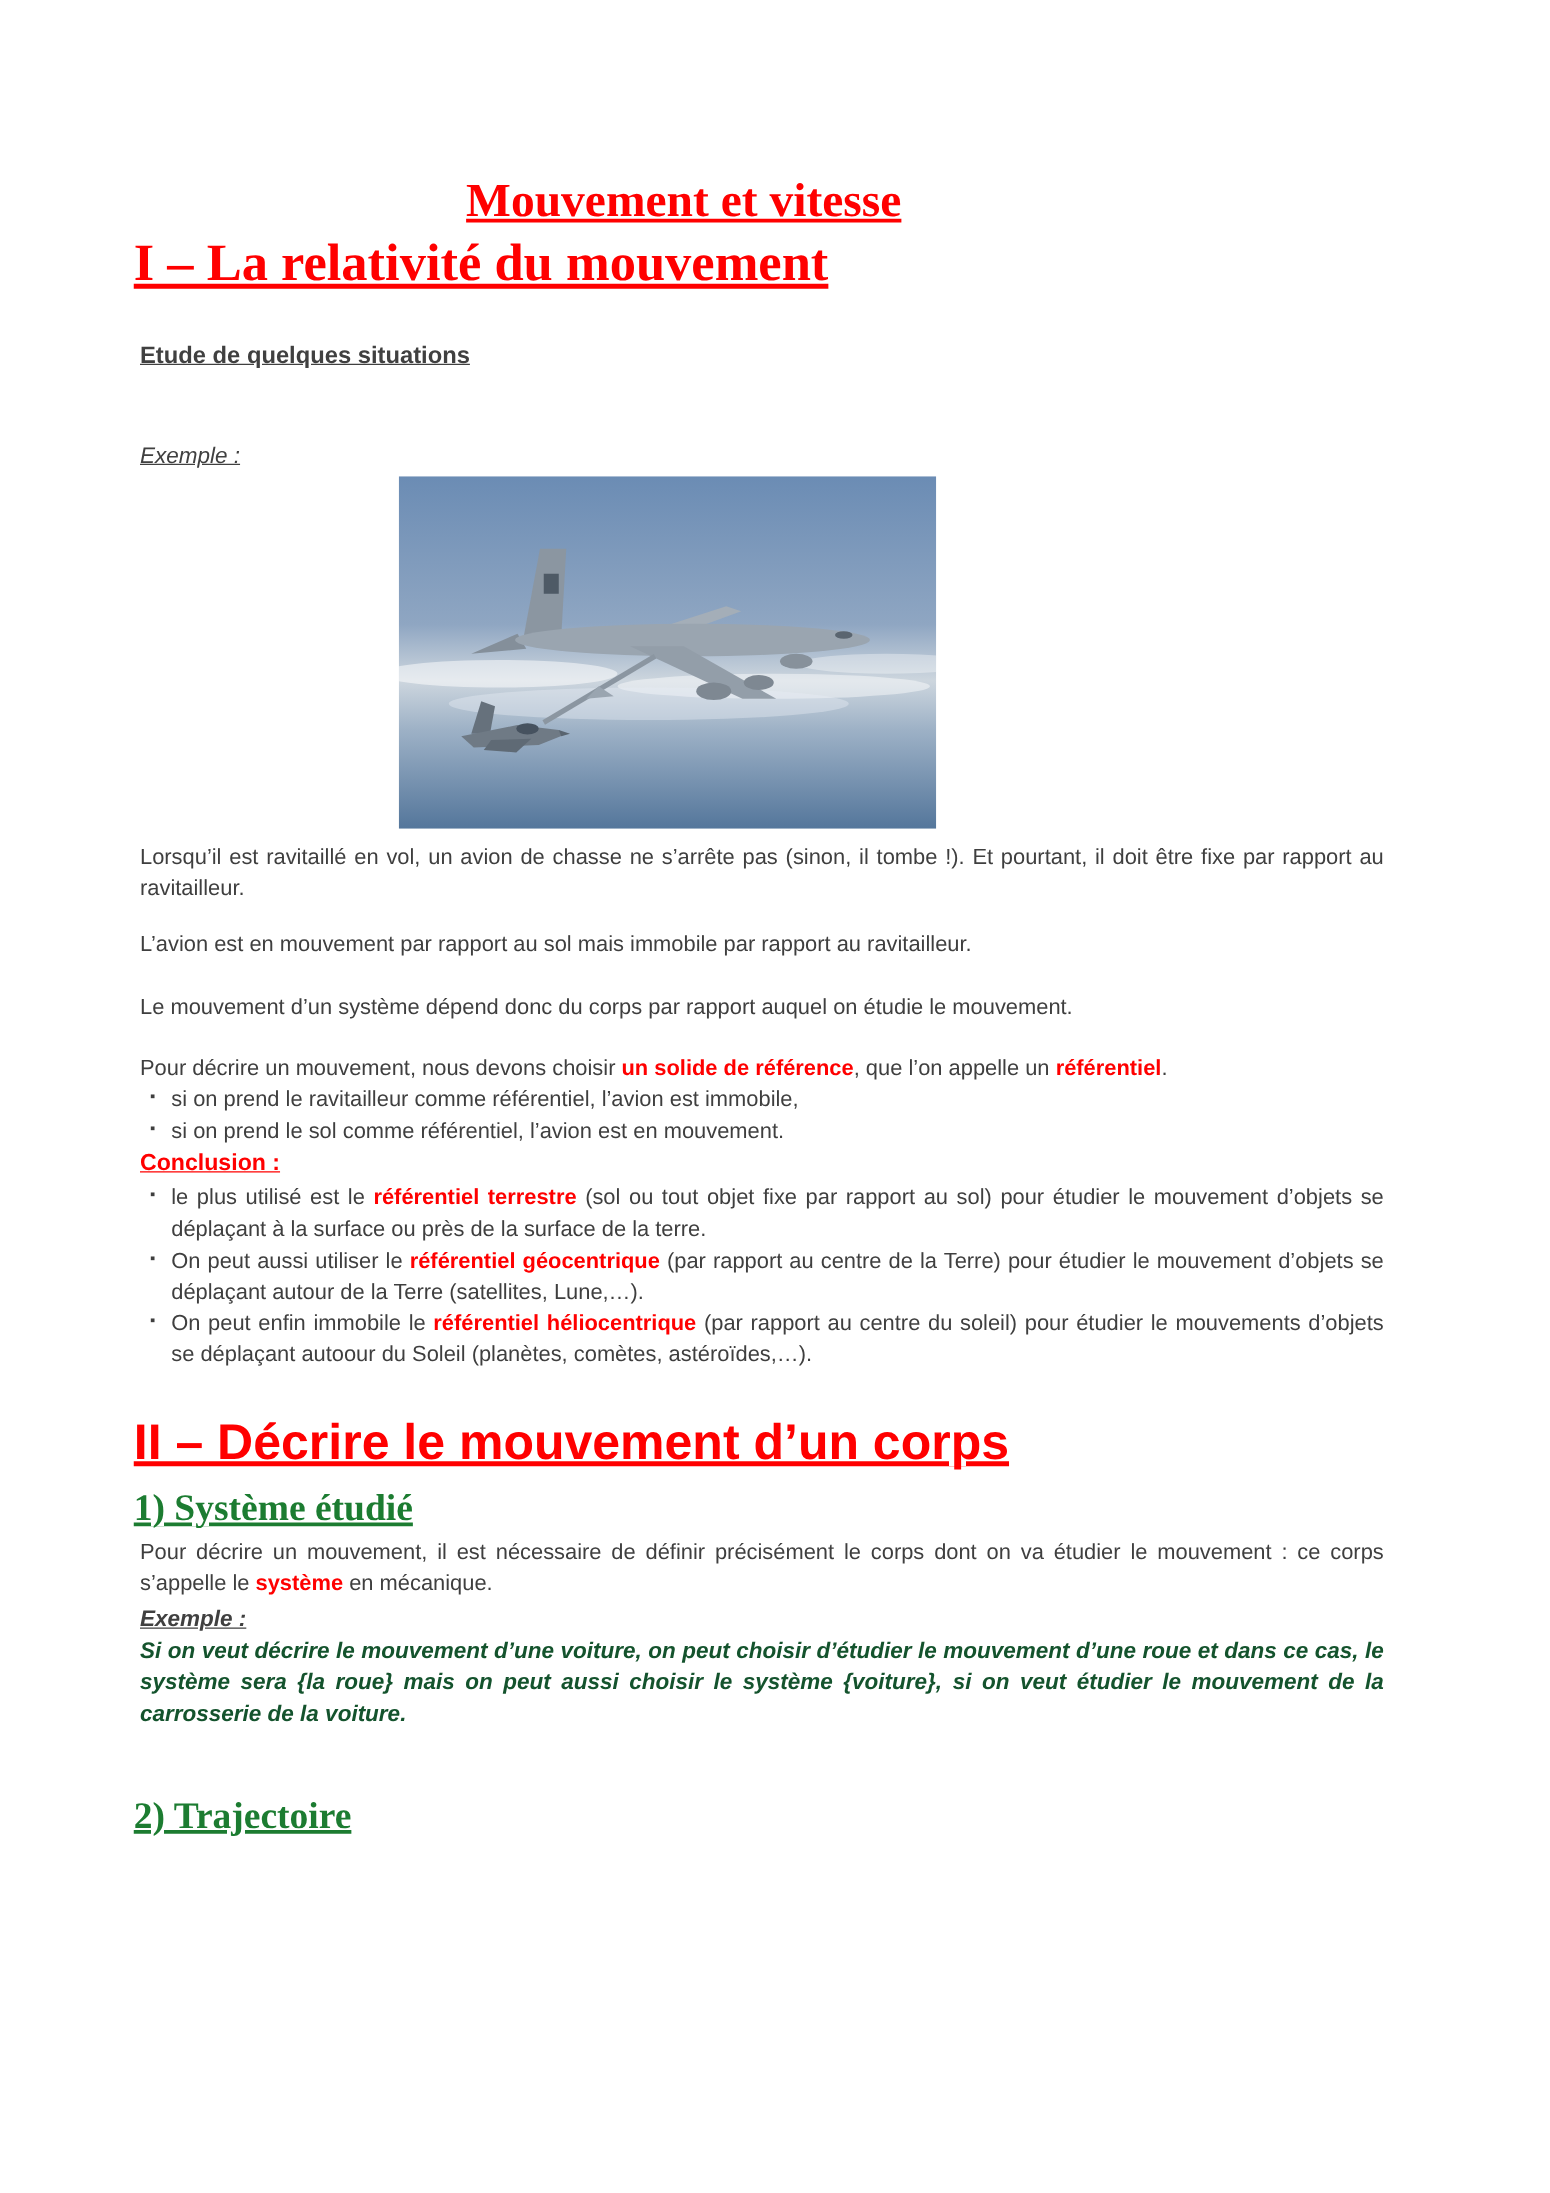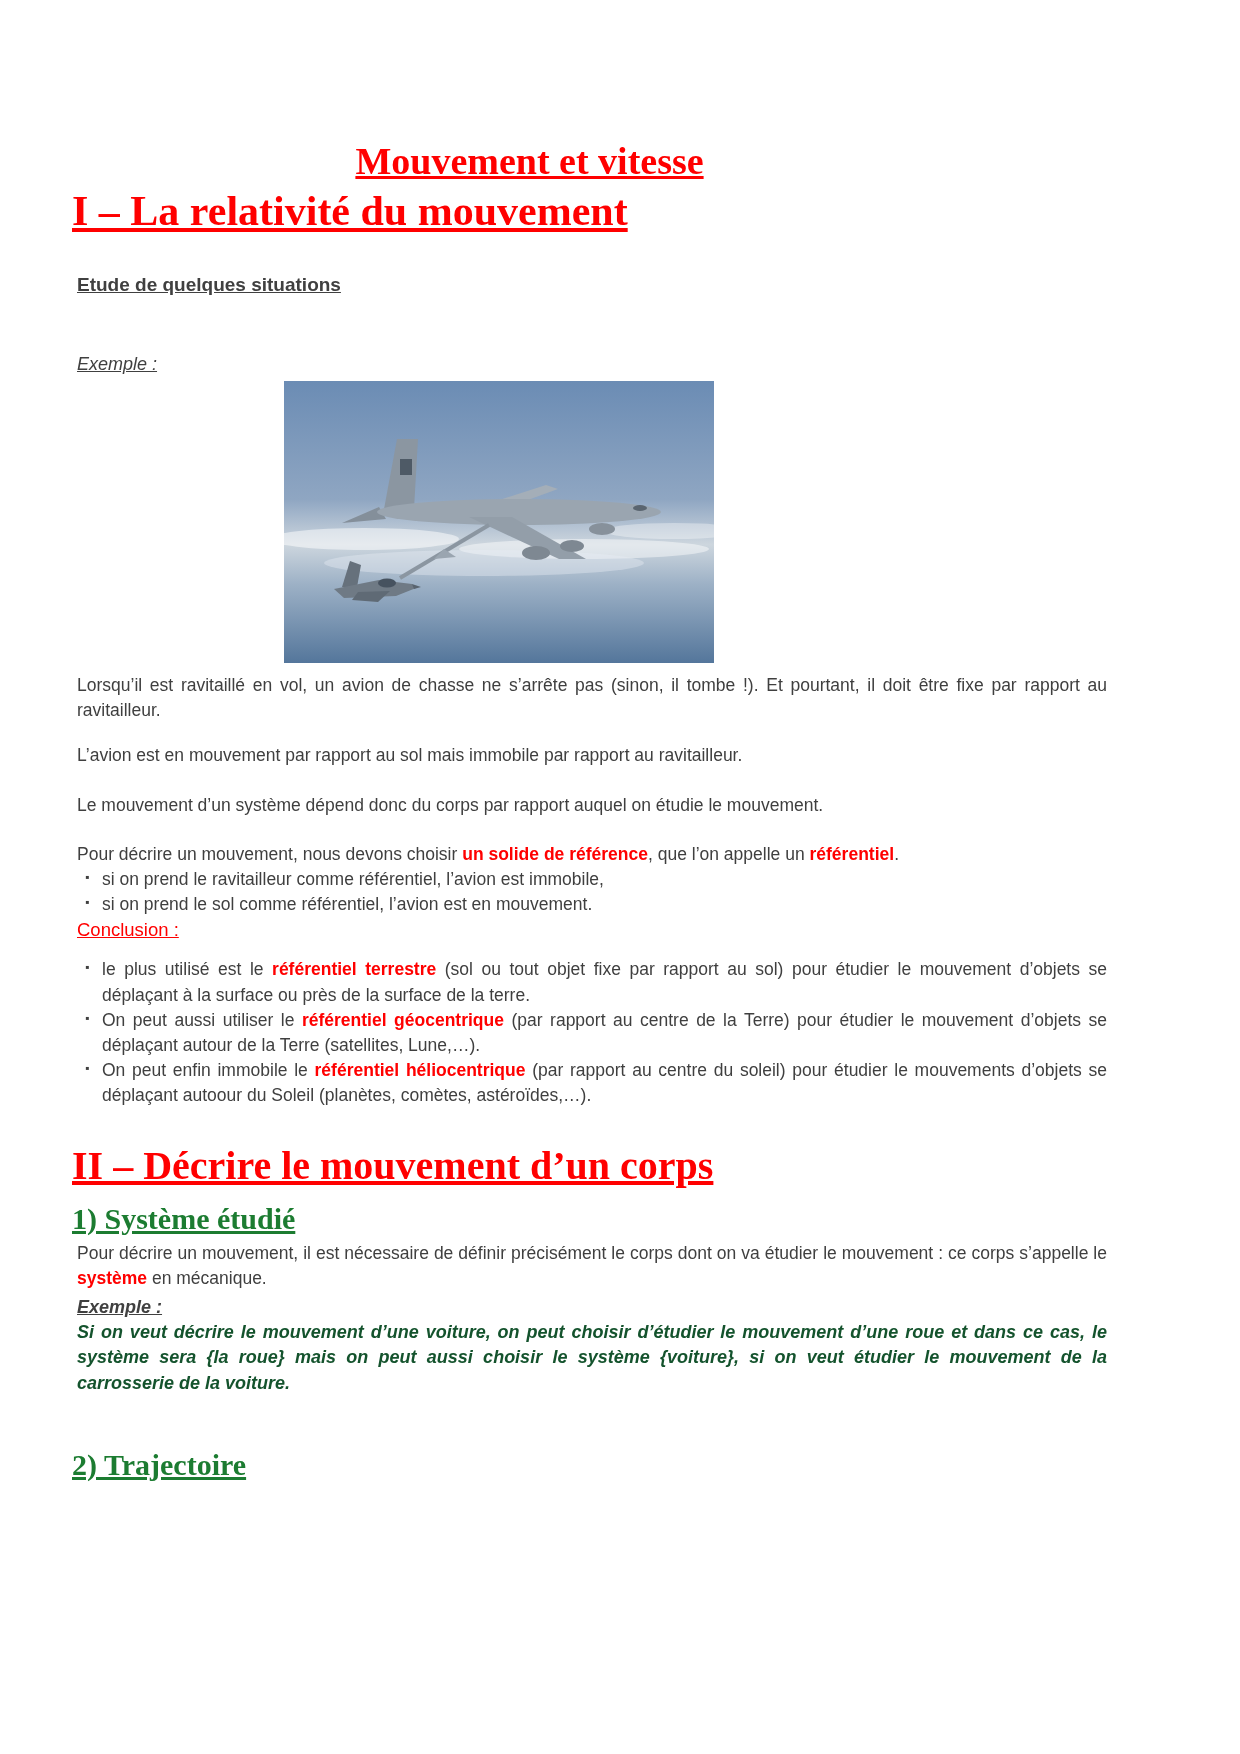--- a/index.html
+++ b/index.html
@@ -5,21 +5,21 @@
   html, body { margin: 0; padding: 0; background: #ffffff; }
   .page {
     position: relative;
     width: 1240px;
     height: 1754px;
     background: #ffffff;
     font-family: "Liberation Sans", sans-serif;
     color: #3f3f3f;
     overflow: hidden;
   }
-  .content { padding: 140px 133px 0 72px; }
+  .content { padding: 140px 133px 0 107px; }
 
   .doc-title {
     font-family: "Liberation Serif", serif;
     font-weight: bold;
     font-size: 38px;
     color: #ff0000;
     text-decoration: underline;
     text-align: center;
     margin: 0 120px 0 0;
     line-height: 1.15;
@@ -27,21 +27,21 @@
   .h-red {
     font-family: "Liberation Serif", serif;
     font-weight: bold;
     font-size: 42px;
     color: #ff0000;
     text-decoration: underline;
     margin: 2px 0 0 0;
     line-height: 1.2;
   }
   .h-red-2 {
-    font-family: Liberation Serif, serif;
+    font-family: Liberation Sans, sans-serif;
     font-weight: bold;
     font-size: 40px;
     color: #ff0000;
     text-decoration: underline;
     margin: 34px 0 0 0;
     line-height: 1.15;
   }
   .h-green {
     font-family: "Liberation Serif", serif;
     font-weight: bold;
@@ -98,24 +98,24 @@
     font-size: 18px;
     color: #14532d;
     line-height: 1.42;
     text-align: justify;
     margin: 2px 0 0 0;
     padding-left: 5px;
   }
 
   .conclusion-label {
     color: #ff0000;
-    font-weight: normal;
+    font-weight: bold;
     font-size: 18.5px;
     text-decoration: underline;
-    margin: 2px 0 16px 5px;
+    margin: 2px 0 4px 5px;
   }
 
   ul.square-list {
     list-style: none;
     margin: 0;
     padding: 0;
   }
   ul.square-list li {
     display: flex;
     font-size: 17.5px;

